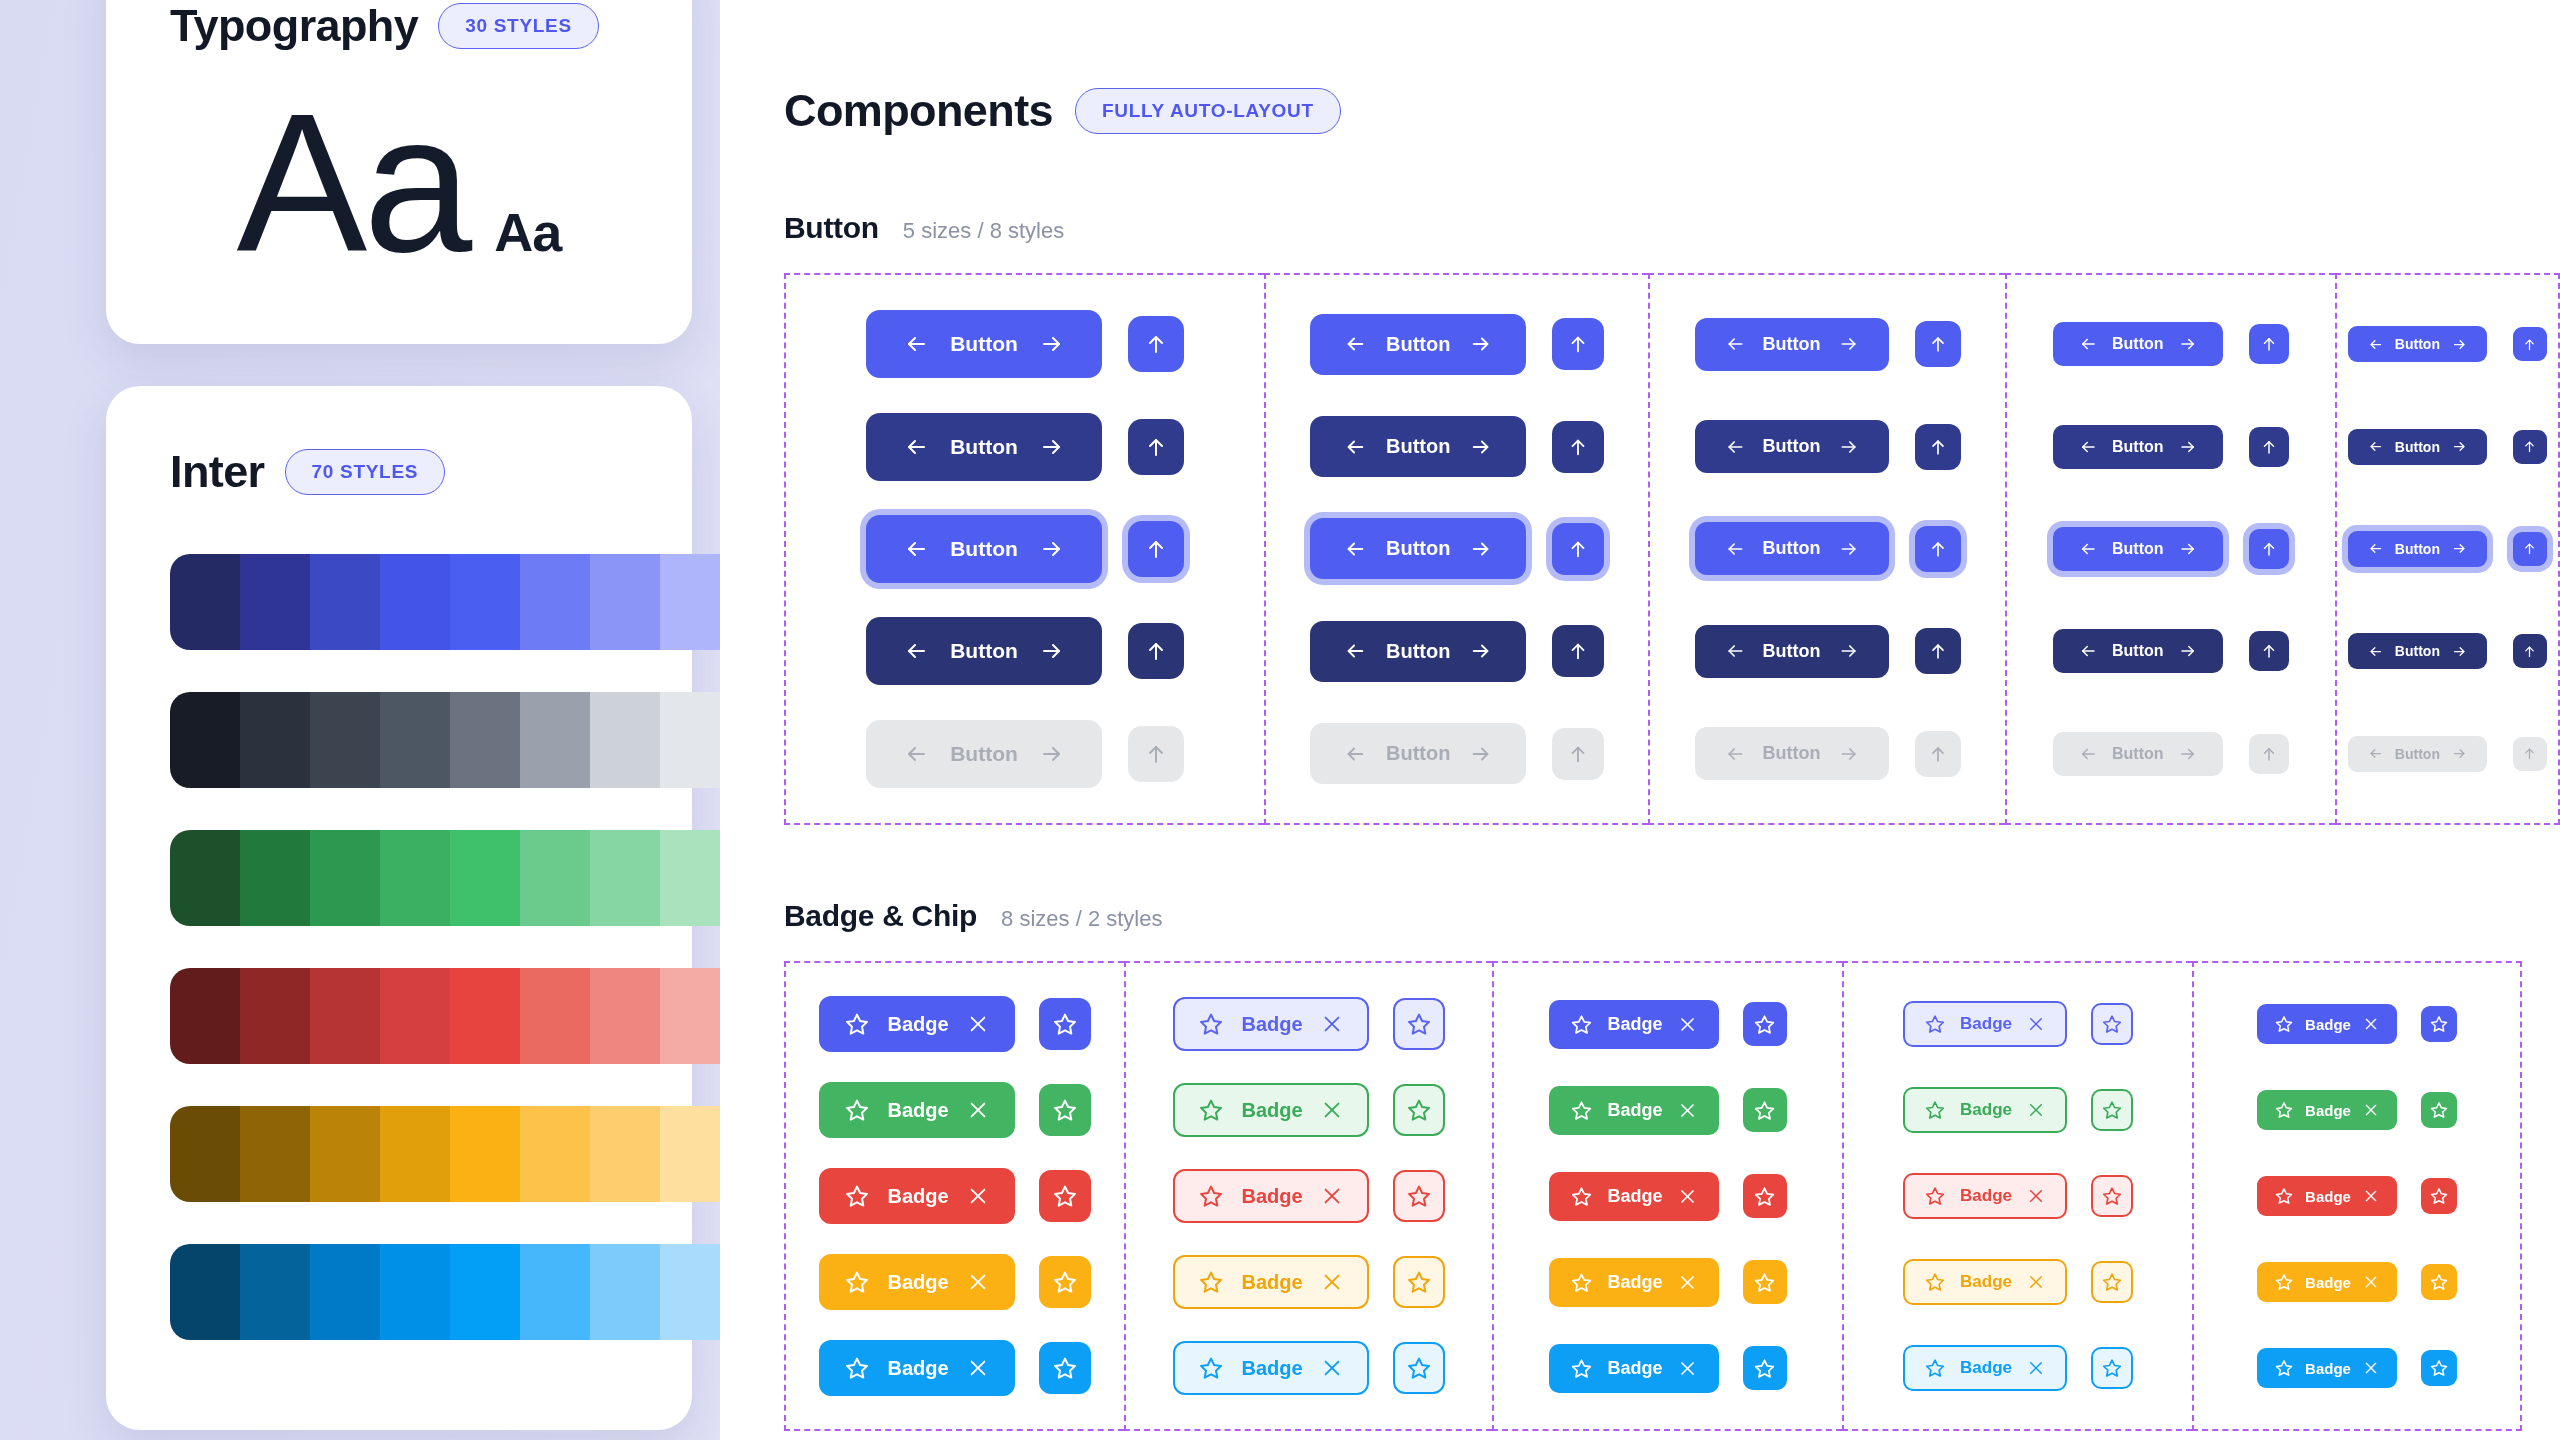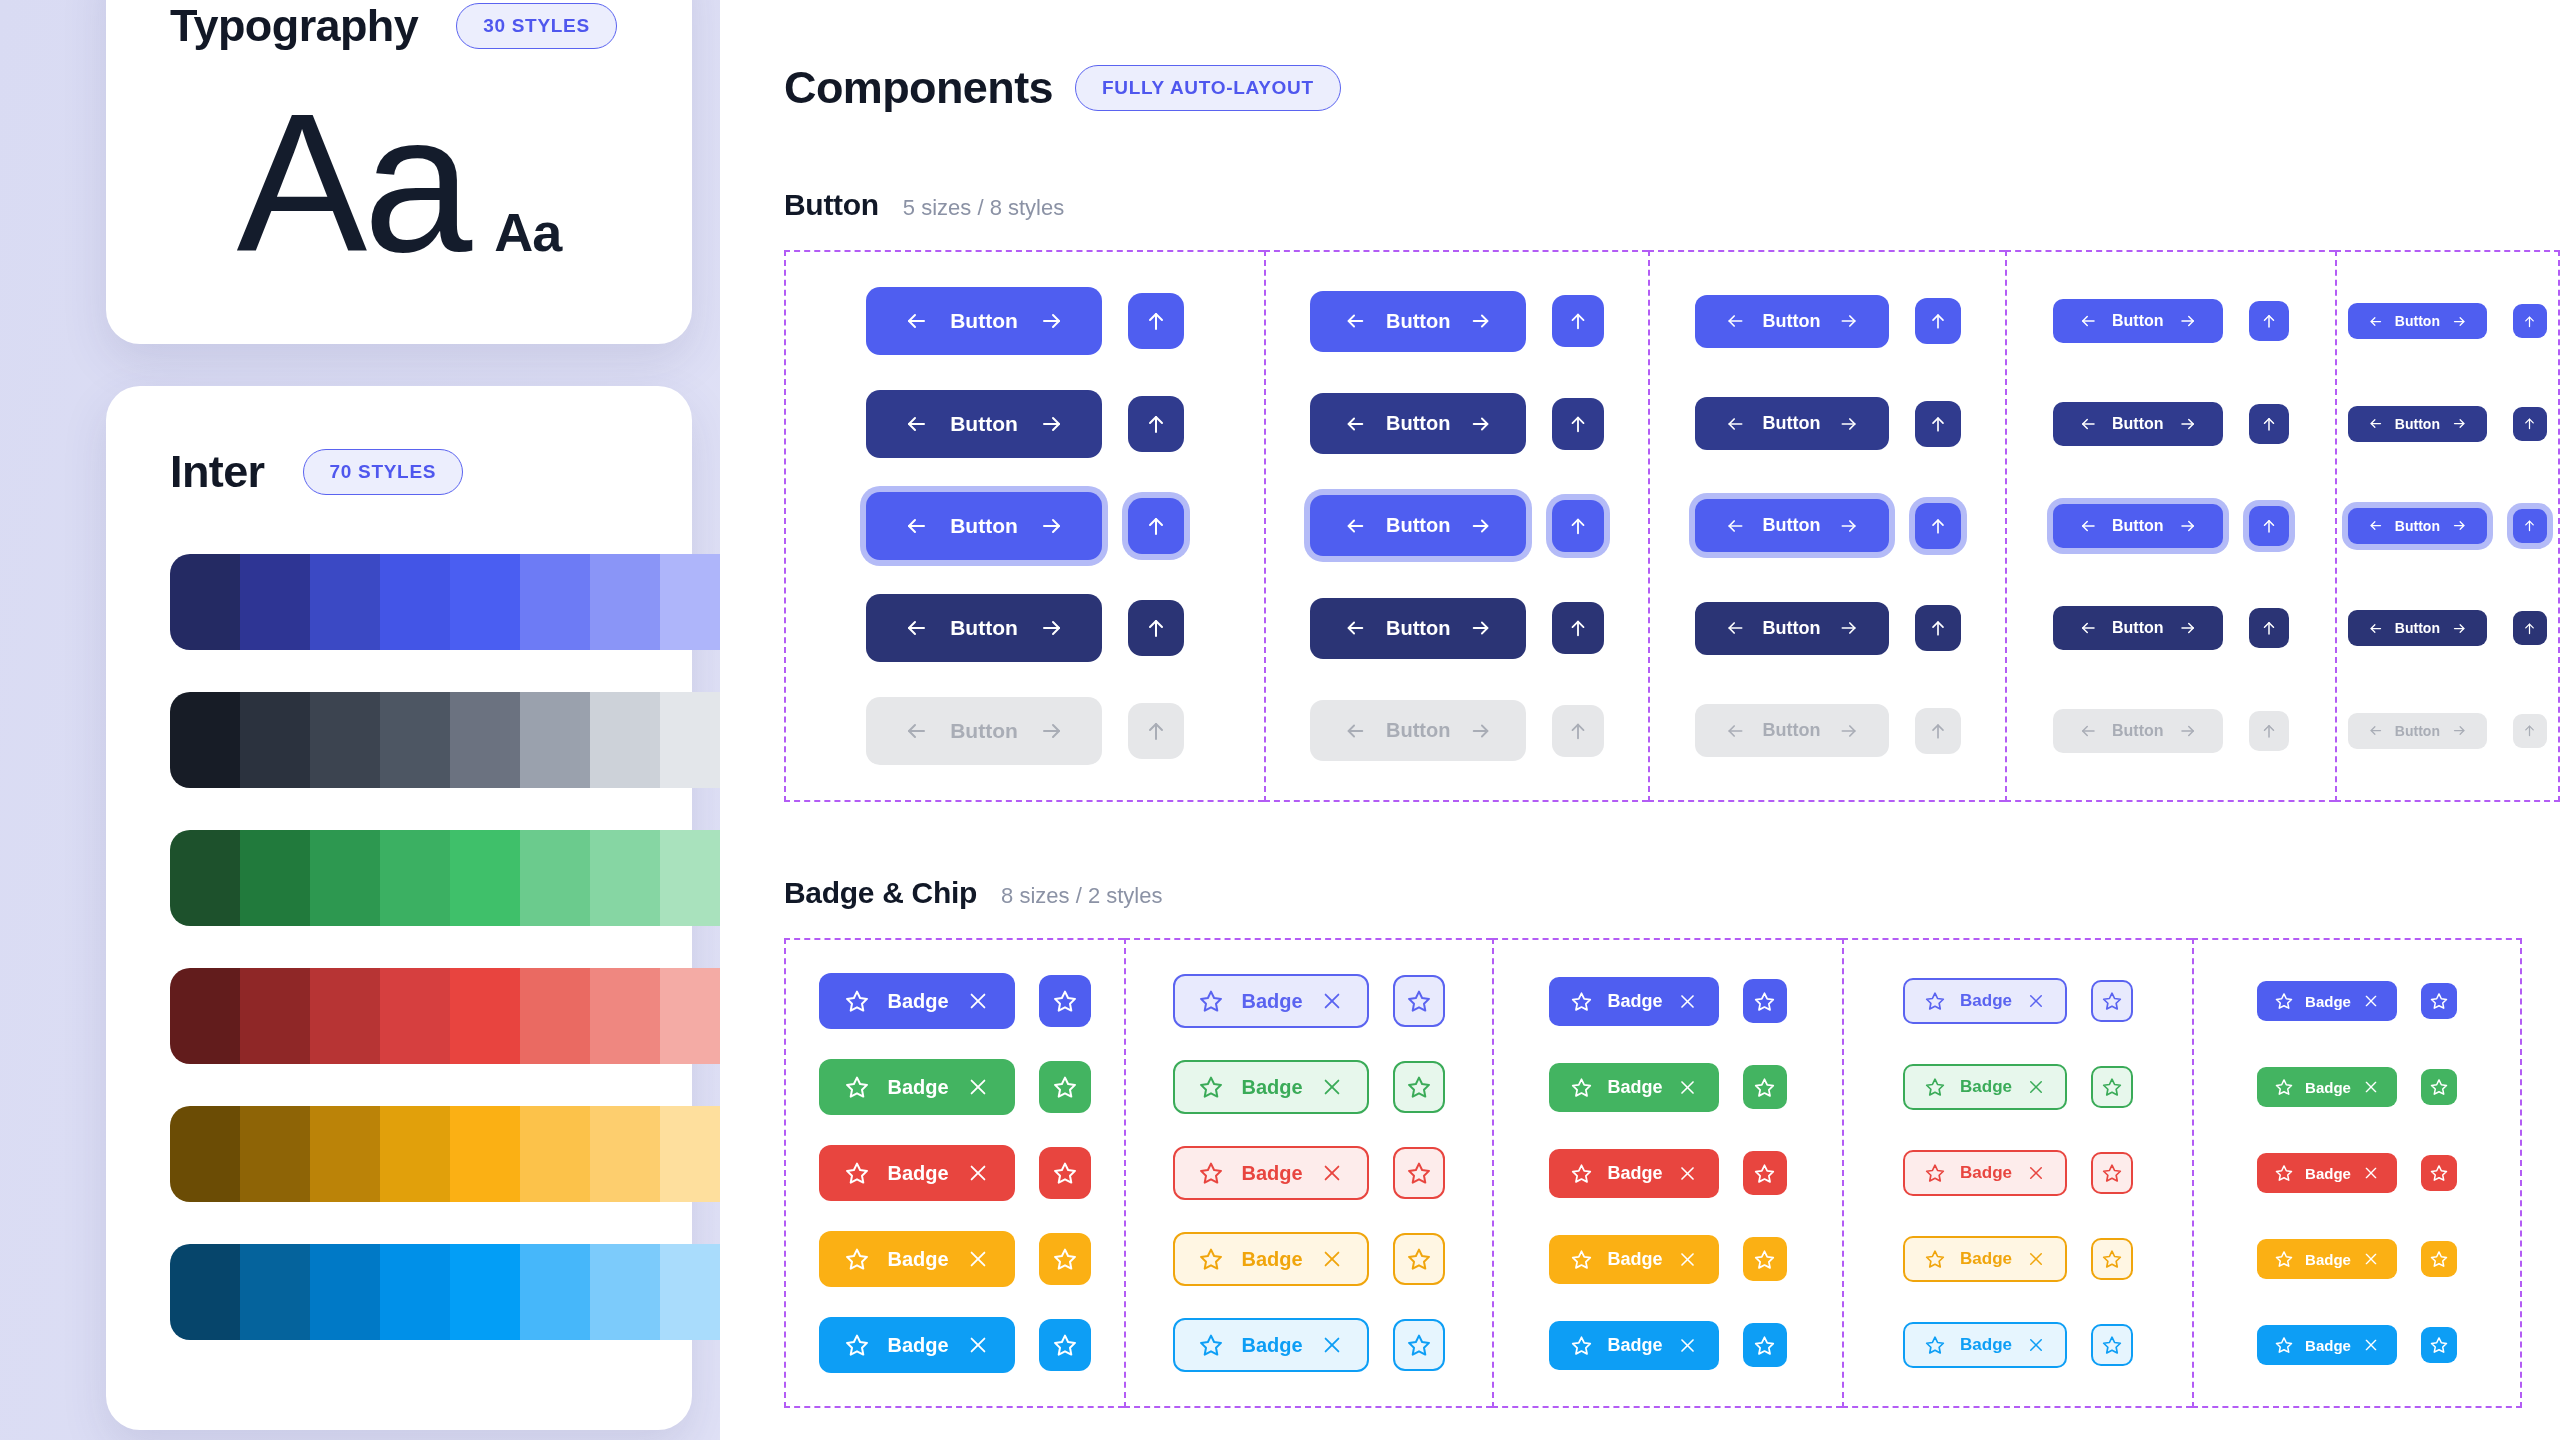--- a/index.html
+++ b/index.html
@@ -20,21 +20,21 @@
     width: 586px;
     display: flex; flex-direction: column; gap: 42px;
   }
   .card {
     background: #ffffff;
     border-radius: 34px;
     box-shadow: 0 18px 46px rgba(60,64,120,.13);
     padding: 60px 64px 64px 64px;
   }
   .card-head {
-    display: flex; align-items: center; gap: 38px;
+    display: flex; align-items: center; gap: 20px;
   }
   .card-title {
     font-size: 45px; font-weight: 700; color: #121826; letter-spacing: -.6px;
   }
   .pill {
     border: 1.6px solid #5a63f0;
     background: #eceefd;
     border-radius: 100px;
     padding: 11px 26px;
     font-size: 19px; font-weight: 700; letter-spacing: .7px;
@@ -60,21 +60,21 @@
     border-radius: 20px; overflow: hidden;
     width: 700px;
   }
   .swatch { flex: 1 1 0; }
 
   
   .right-col {
     position: absolute;
     left: 720px; top: 0; right: 0; bottom: 0;
     background: #ffffff;
-    padding: 62px 0 0 64px;
+    padding: 85px 0 0 64px;
     overflow: hidden;
   }
   .section-head { display: flex; align-items: center; gap: 22px; }
   .section-title { font-size: 45px; font-weight: 700; color: #121826; letter-spacing: -.6px; }
 
   .sub-head { display: flex; align-items: baseline; gap: 24px; margin-top: 74px; }
   .sub-title { font-size: 30px; font-weight: 700; color: #111827; letter-spacing: -.3px; }
   .sub-meta  { font-size: 22px; color: #8b92a5; }
 
   

